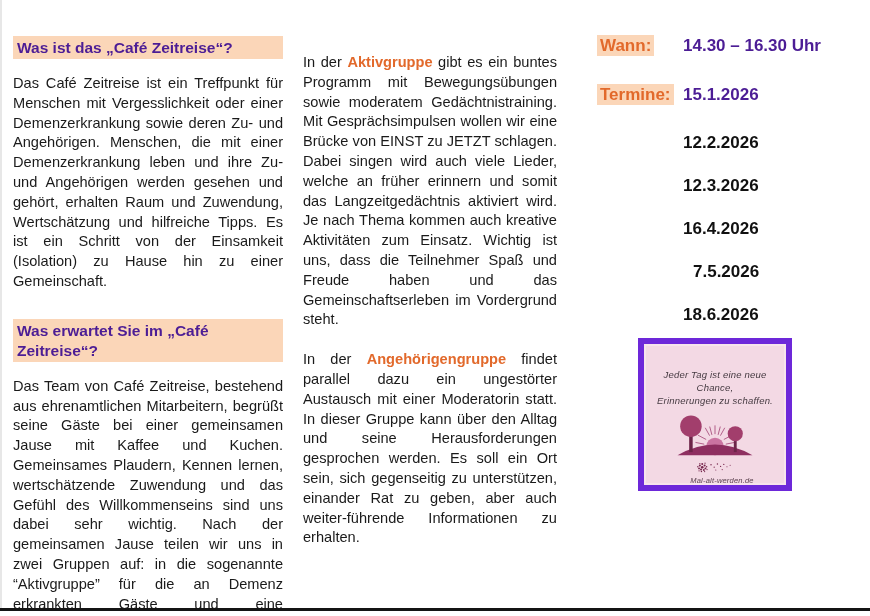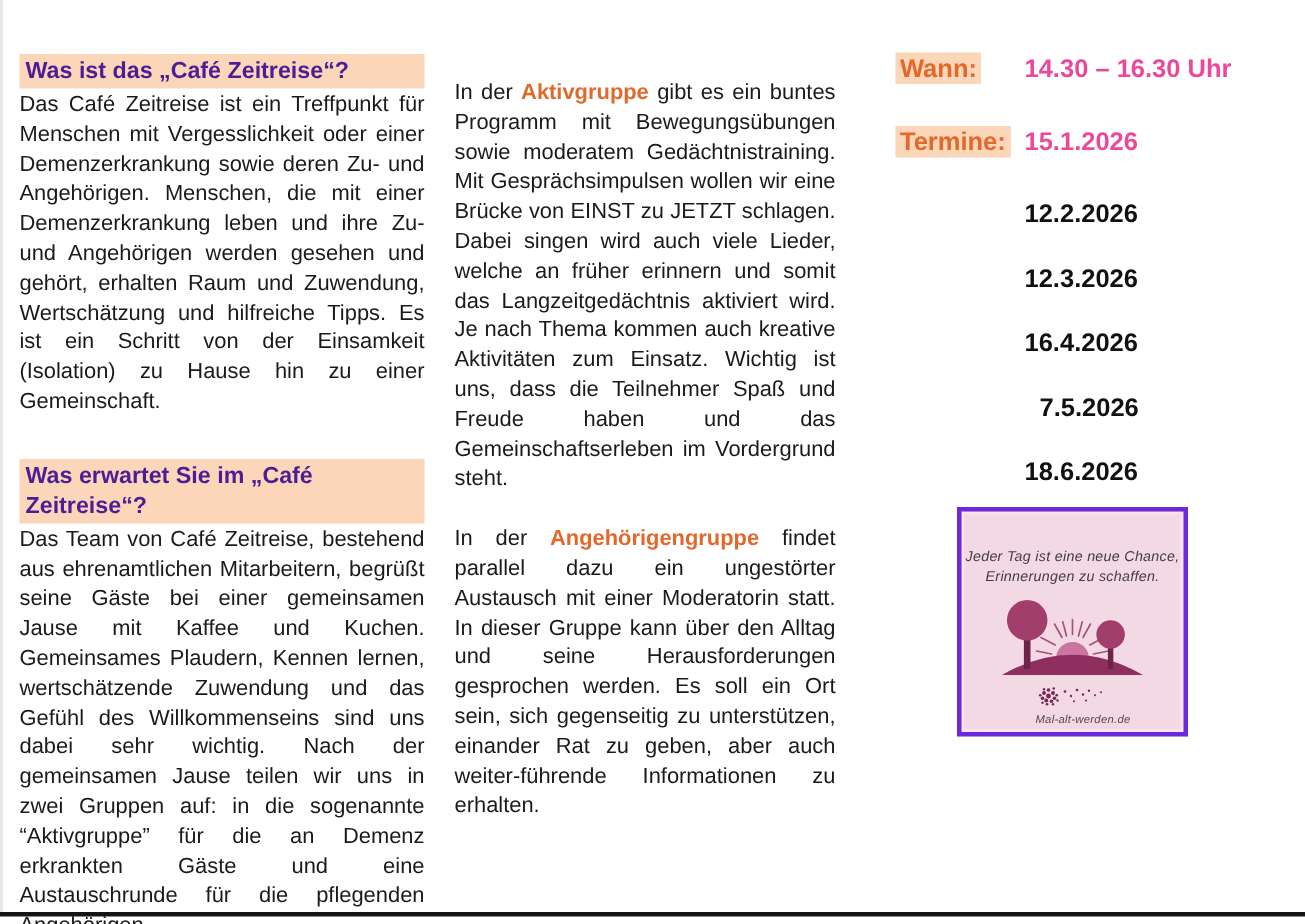--- a/index.html
+++ b/index.html
@@ -40,21 +40,21 @@
     font-size: 15.5px;
     line-height: 20px;
     padding: 2px 4px 1px 4px;
   }
   .heading-bar.second { margin-top: 27px; }
 
   .body-par {
     font-size: 14.6px;
     line-height: 19.8px;
     text-align: justify;
-    margin-top: 2px;
+    margin-top: 15px;
     color: #1a1a1a;
   }
   .col-2 .body-par { margin-top: 15px; }
   .col-2 .body-par + .body-par { margin-top: 20px; }
   .accent-word { color: #e2692b; font-weight: bold; }
 
   
   .info-row { display: flex; align-items: center; margin-bottom: 26px; }
   .info-label { width: 86px; flex: 0 0 86px; }
   .info-label .hl {
@@ -62,39 +62,39 @@
     color: #e2692b;
     font-weight: bold;
     font-size: 17px;
     line-height: 22px;
     padding: 1px 3px;
   }
   .info-value {
     font-weight: bold;
     font-size: 17px;
     line-height: 23px;
-    color: #ec4899;
+    color: #4c1d95;
   }
   .dates-list { margin-left: 86px; }
   .date-item {
     font-weight: bold;
     font-size: 17px;
     line-height: 22px;
     color: #111111;
     margin-top: 21px;
   }
   .date-item.indent { padding-left: 10px; }
 
   
   .quote-card {
     position: absolute;
     left: 638px; top: 338px;
     width: 154px; height: 153px;
     background: #f3d9e4;
-    border: 3px solid #6d28d9;
+    border: 6px solid #6d28d9;
     box-shadow: inset 0 0 0 2px #f7e4ec;
     display: flex;
     flex-direction: column;
     align-items: center;
   }
   .quote-text {
     margin-top: 24px;
     font-style: italic;
     font-size: 9.5px;
     line-height: 13px;

